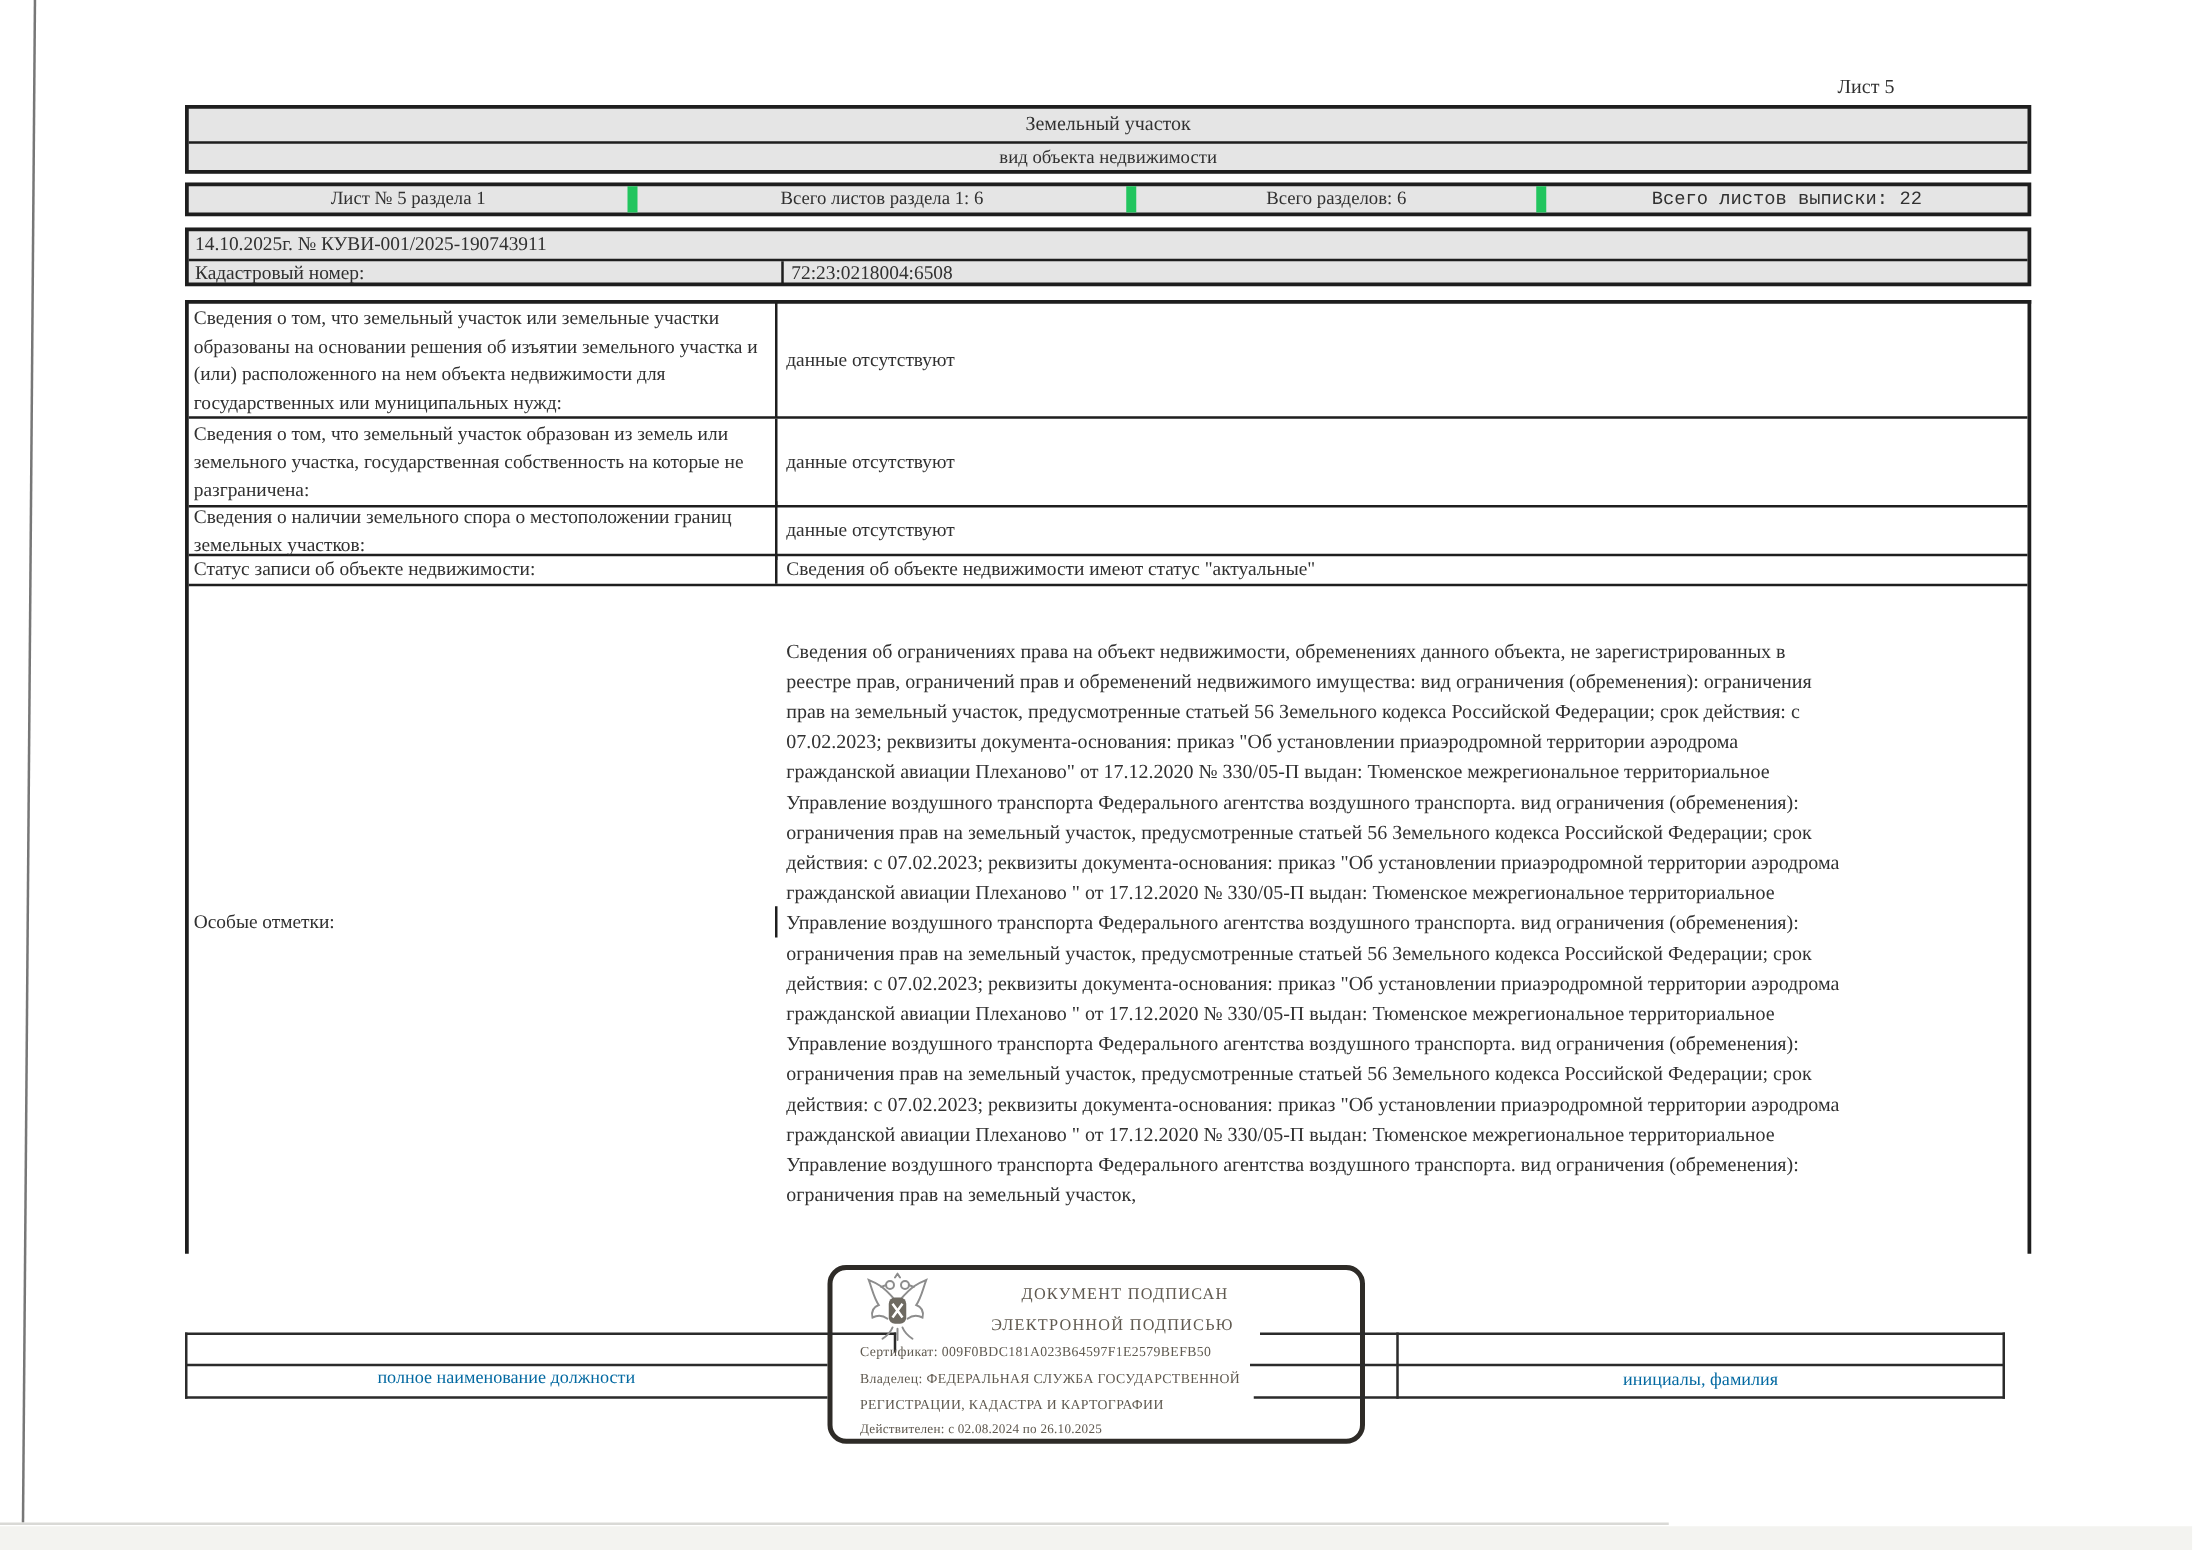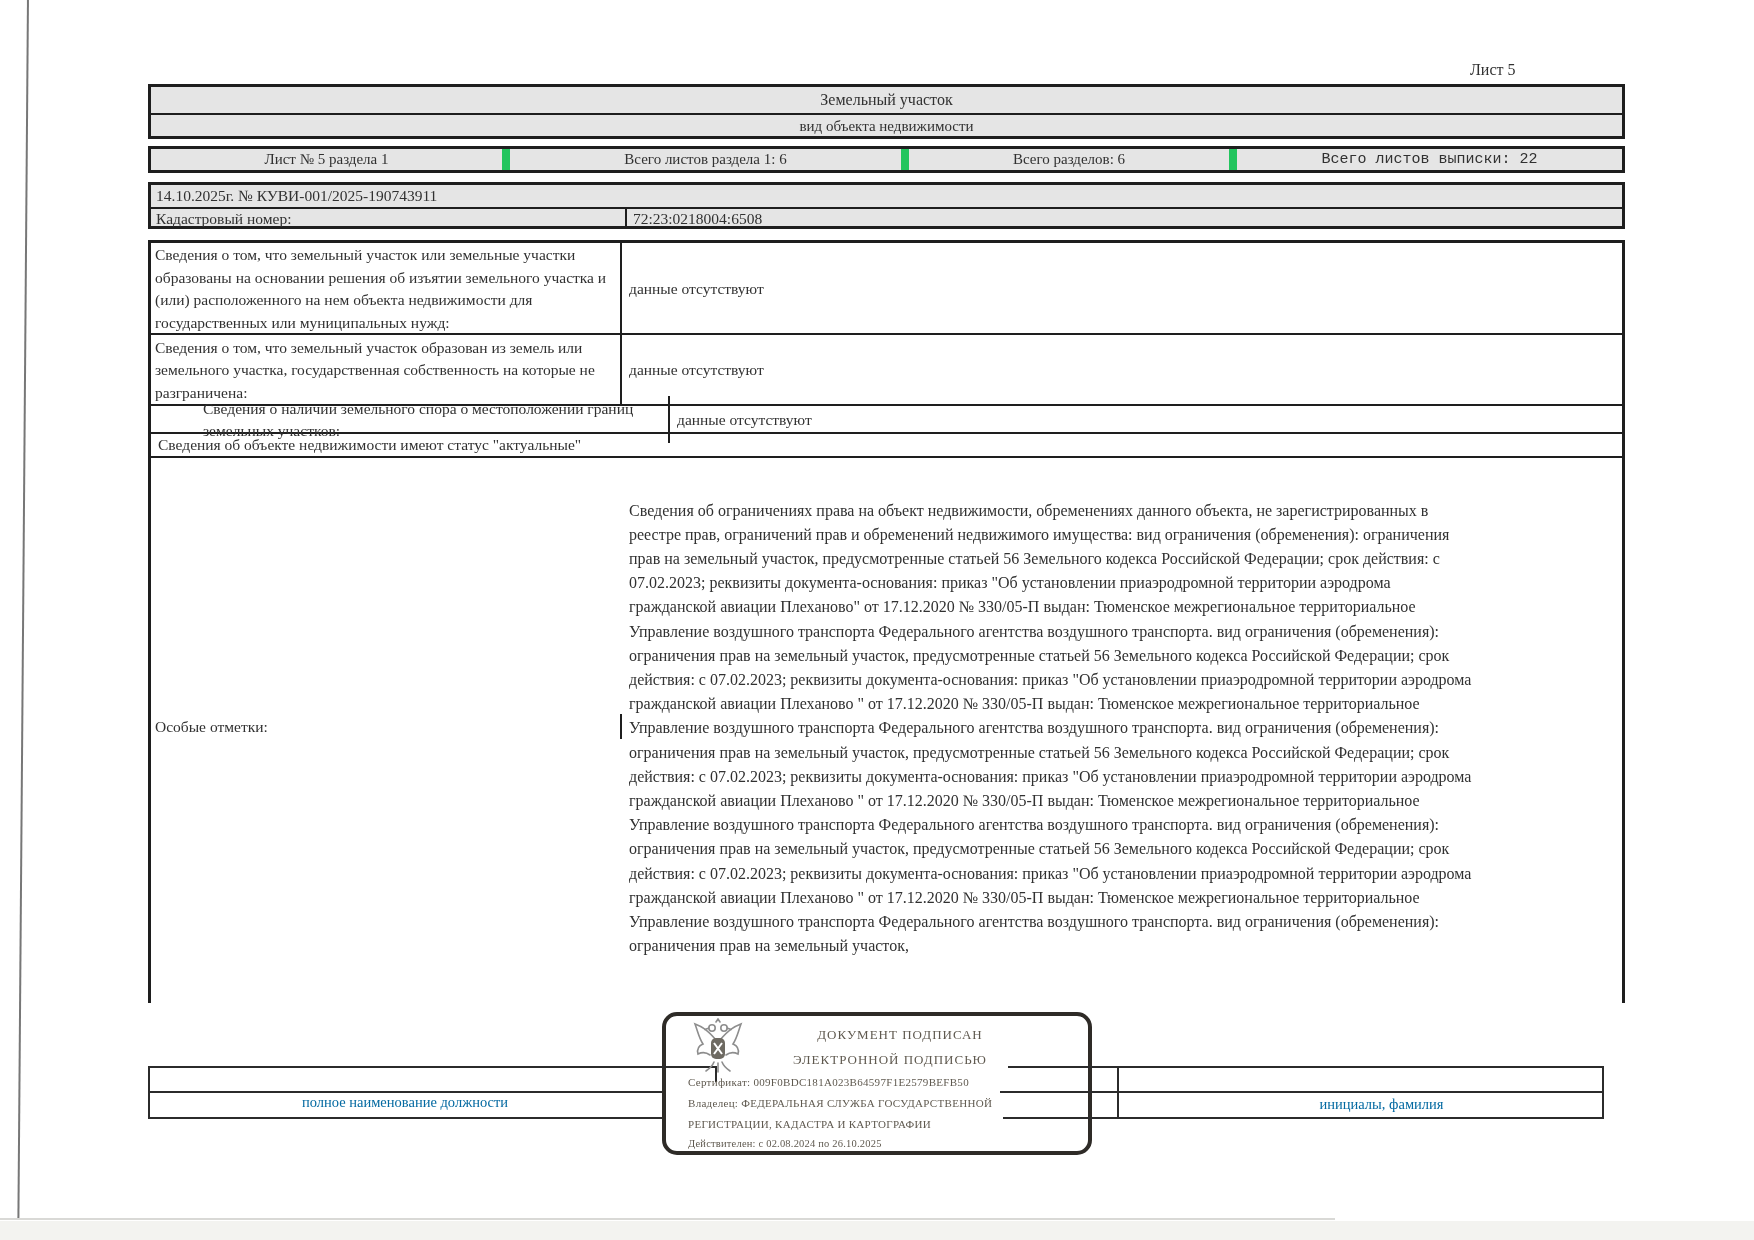--- a/index.html
+++ b/index.html
@@ -42,30 +42,30 @@
   
   #main-table{left:148px;top:240px;width:1477px;height:763px;
     border:3px solid #1e1e1e;border-bottom:none;box-sizing:border-box;background:#fff;}
   #main-table .irow{display:flex;border-bottom:2px solid #1e1e1e;box-sizing:border-box;align-items:center;}
   #main-table .irow.last{border-bottom:none;}
   #main-table .lcell{width:471px;border-right:2px solid #1e1e1e;box-sizing:border-box;
     padding:2px 6px 0 4px;font-size:15.5px;line-height:22.5px;}
   #main-table .vcell{flex:1;box-sizing:border-box;padding:2px 10px 0 7px;font-size:15.5px;line-height:22.5px;}
   #main-table .r1{height:92px;}
   #main-table .r2{height:71px;}
-  #main-table .r3{height:28px;padding-left:48px;}
+  #main-table .r3{height:39px;}
   #main-table .r4{height:24px;}
   #main-table .r5{height:537px;}
   #main-table .r4 .lcell,#main-table .r4 .vcell{padding-top:0;line-height:22px;}
   #main-table .r5 .vcell{font-size:16px;line-height:24.2px;padding:4px 150px 0 7px;}
   
   .sigline{background:#2b2b2b;}
   .sig-caption{font-size:14.5px;color:#0369a1;text-align:center;}
   #pos-caption{left:148px;top:1094px;width:514px;}
-  #name-caption{left:1117px;top:1096px;width:487px;margin-left:21px;}
+  #name-caption{left:1117px;top:1096px;width:487px;}
   
   #stamp-bg{left:662px;top:1012px;width:430px;height:143px;background:#fff;
     border:4px solid #2e2b27;border-radius:15px;box-sizing:border-box;z-index:1;}
   .stampline{z-index:2;}
   .stamp-txt{z-index:3;color:#5f594f;font-family:"Liberation Serif", serif;}
   #stamp-title1{left:740px;top:1027px;width:320px;font-size:13px;letter-spacing:1px;text-align:center;}
   #stamp-title2{left:740px;top:1052px;width:300px;font-size:13px;letter-spacing:1px;text-align:center;}
   #stamp-cert{left:688px;top:1076px;width:380px;font-size:11px;letter-spacing:.3px;}
   #stamp-owner1{left:688px;top:1097px;width:390px;font-size:11px;letter-spacing:.3px;}
   #stamp-owner2{left:688px;top:1118px;width:390px;font-size:11px;letter-spacing:.3px;}
@@ -110,20 +110,21 @@
     </div>
     <div class="irow r2">
       <div class="lcell">Сведения о том, что земельный участок образован из земель или земельного участка, государственная собственность на которые не разграничена:</div>
       <div class="vcell">данные отсутствуют</div>
     </div>
     <div class="irow r3">
       <div class="lcell">Сведения о наличии земельного спора о местоположении границ земельных участков:</div>
       <div class="vcell">данные отсутствуют</div>
     </div>
     <div class="irow r4">
+      <div class="lcell">Статус записи об объекте недвижимости:</div>
       <div class="vcell">Сведения об объекте недвижимости имеют статус "актуальные"</div>
     </div>
     <div class="irow r5 last">
       <div class="lcell">Особые отметки:</div>
       <div class="vcell">Сведения об ограничениях права на объект недвижимости, обременениях данного объекта, не зарегистрированных в реестре прав, ограничений прав и обременений недвижимого имущества: вид ограничения (обременения): ограничения прав на земельный участок, предусмотренные статьей 56 Земельного кодекса Российской Федерации; срок действия: с 07.02.2023; реквизиты документа-основания: приказ "Об установлении приаэродромной территории аэродрома гражданской авиации Плеханово" от 17.12.2020 № 330/05-П выдан: Тюменское межрегиональное территориальное Управление воздушного транспорта Федерального агентства воздушного транспорта. вид ограничения (обременения): ограничения прав на земельный участок, предусмотренные статьей 56 Земельного кодекса Российской Федерации; срок действия: с 07.02.2023; реквизиты документа-основания: приказ "Об установлении приаэродромной территории аэродрома гражданской авиации Плеханово " от 17.12.2020 № 330/05-П выдан: Тюменское межрегиональное территориальное Управление воздушного транспорта Федерального агентства воздушного транспорта. вид ограничения (обременения): ограничения прав на земельный участок, предусмотренные статьей 56 Земельного кодекса Российской Федерации; срок действия: с 07.02.2023; реквизиты документа-основания: приказ "Об установлении приаэродромной территории аэродрома гражданской авиации Плеханово " от 17.12.2020 № 330/05-П выдан: Тюменское межрегиональное территориальное Управление воздушного транспорта Федерального агентства воздушного транспорта. вид ограничения (обременения): ограничения прав на земельный участок, предусмотренные статьей 56 Земельного кодекса Российской Федерации; срок действия: с 07.02.2023; реквизиты документа-основания: приказ "Об установлении приаэродромной территории аэродрома гражданской авиации Плеханово " от 17.12.2020 № 330/05-П выдан: Тюменское межрегиональное территориальное Управление воздушного транспорта Федерального агентства воздушного транспорта. вид ограничения (обременения): ограничения прав на земельный участок,</div>
     </div>
   </div>
 
   <div class="abs sigline" style="left:148px;top:1066px;width:569px;height:2px;z-index:2;"></div>
   <div class="abs sigline" style="left:148px;top:1091px;width:514px;height:2px;"></div>

